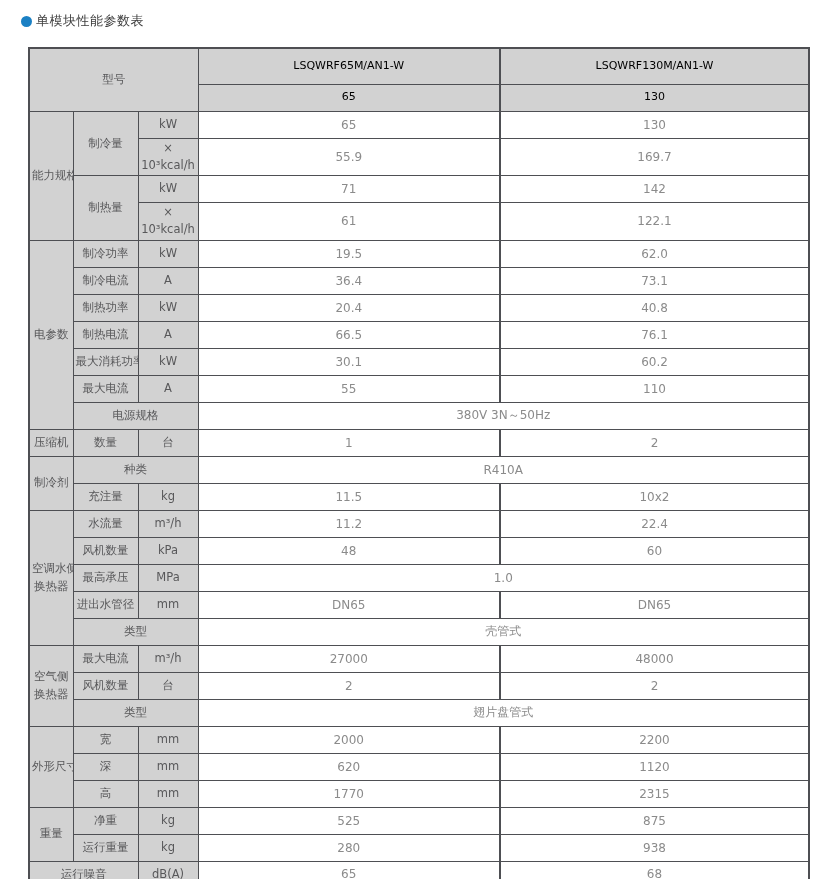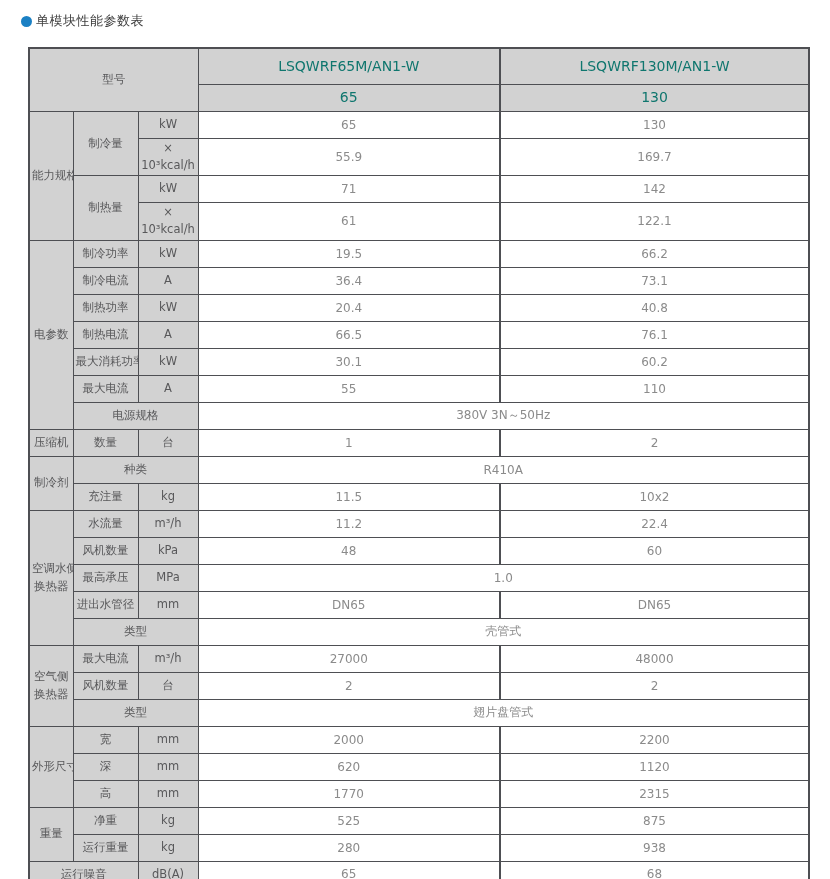--- a/index.html
+++ b/index.html
@@ -25,21 +25,21 @@
     border:1px solid #4e4f53;text-align:center;vertical-align:middle;
     padding:1px 2px;overflow:hidden;
   }
   .spec th{
     background:#d2d2d2;font-weight:normal;font-size:11.5px;color:#58585a;
     white-space:pre-line;word-break:keep-all;line-height:1.5;
   }
   .spec td{background:#ffffff;font-size:12px;color:#8b8b8b}
   .spec tr{height:27px}
   .spec tr.model-row{height:36px}
-  .spec th.model{font-size:14px;color:#0f766e}
+  .spec th.model{font-size:11px;color:#000000}
   
   .spec td.dv,.spec th.dv{border-right-width:2px}
 </style>
 </head>
 <body>
 
 <div class="title-row">
   <span class="bullet"></span>
   <span>单模块性能参数表</span>
 </div>
@@ -86,21 +86,21 @@
     <th>× 10³kcal/h</th>
     <td class="dv">61</td>
     <td>122.1</td>
   </tr>
 
   <tr>
     <th rowspan="7">电参数</th>
     <th>制冷功率</th>
     <th>kW</th>
     <td class="dv">19.5</td>
-    <td>66.2</td>
+    <td>62.0</td>
   </tr>
   <tr>
     <th>制冷电流</th>
     <th>A</th>
     <td class="dv">36.4</td>
     <td>73.1</td>
   </tr>
   <tr>
     <th>制热功率</th>
     <th>kW</th>

